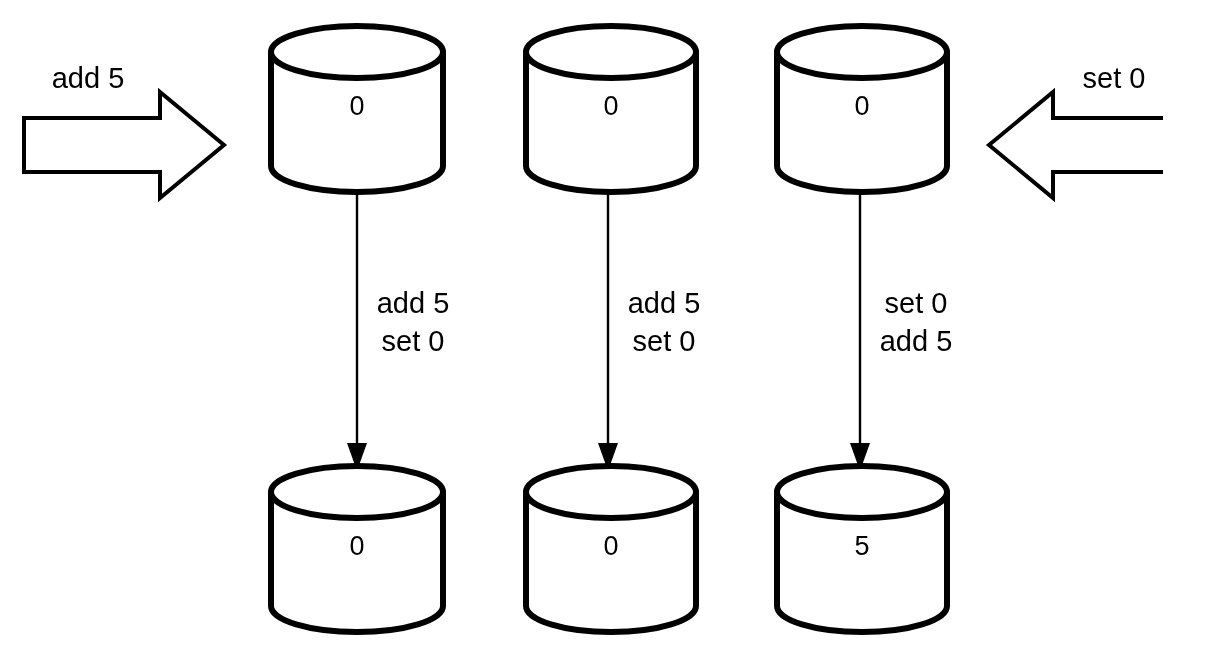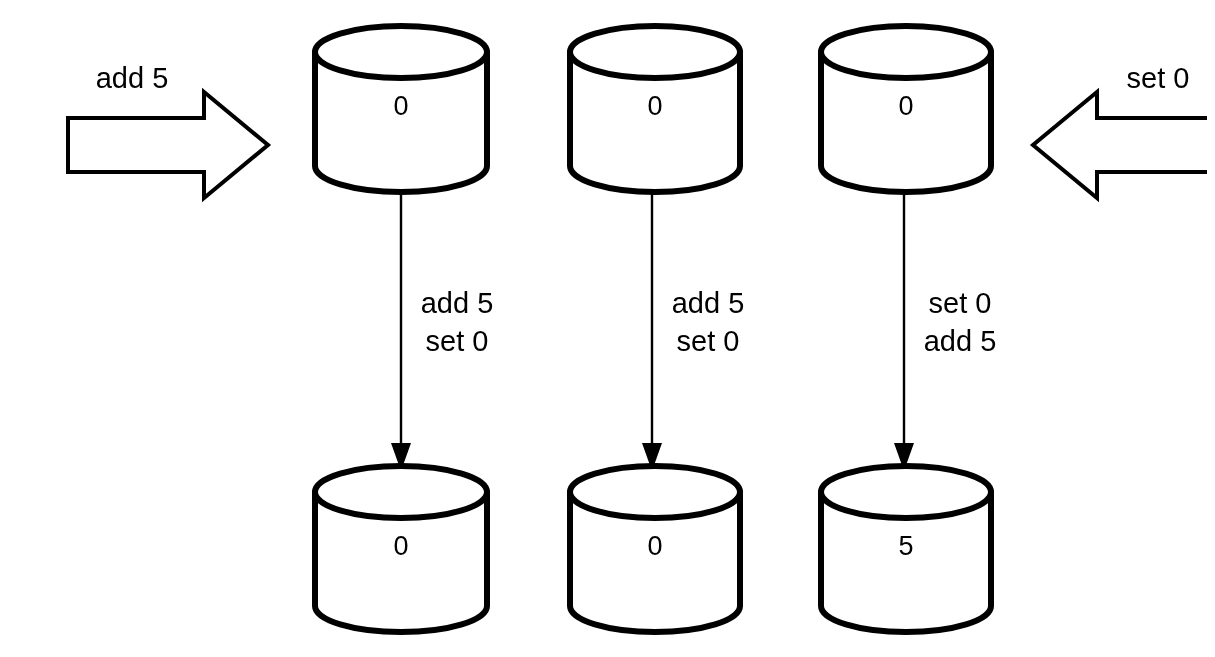--- a/index.html
+++ b/index.html
@@ -8,21 +8,20 @@
     padding: 0;
     background: #ffffff;
   }
   #canvas {
     position: relative;
     width: 1163px;
     height: 657px;
     background: #ffffff;
     font-family: "Liberation Sans", "DejaVu Sans", sans-serif;
     overflow: hidden;
-    margin-left: 44px;
   }
   #diagram-svg {
     position: absolute;
     left: 0;
     top: 0;
     width: 1215px;
     height: 657px;
   }
   .db-value-text {
     font-family: "Liberation Sans", "DejaVu Sans", sans-serif;

